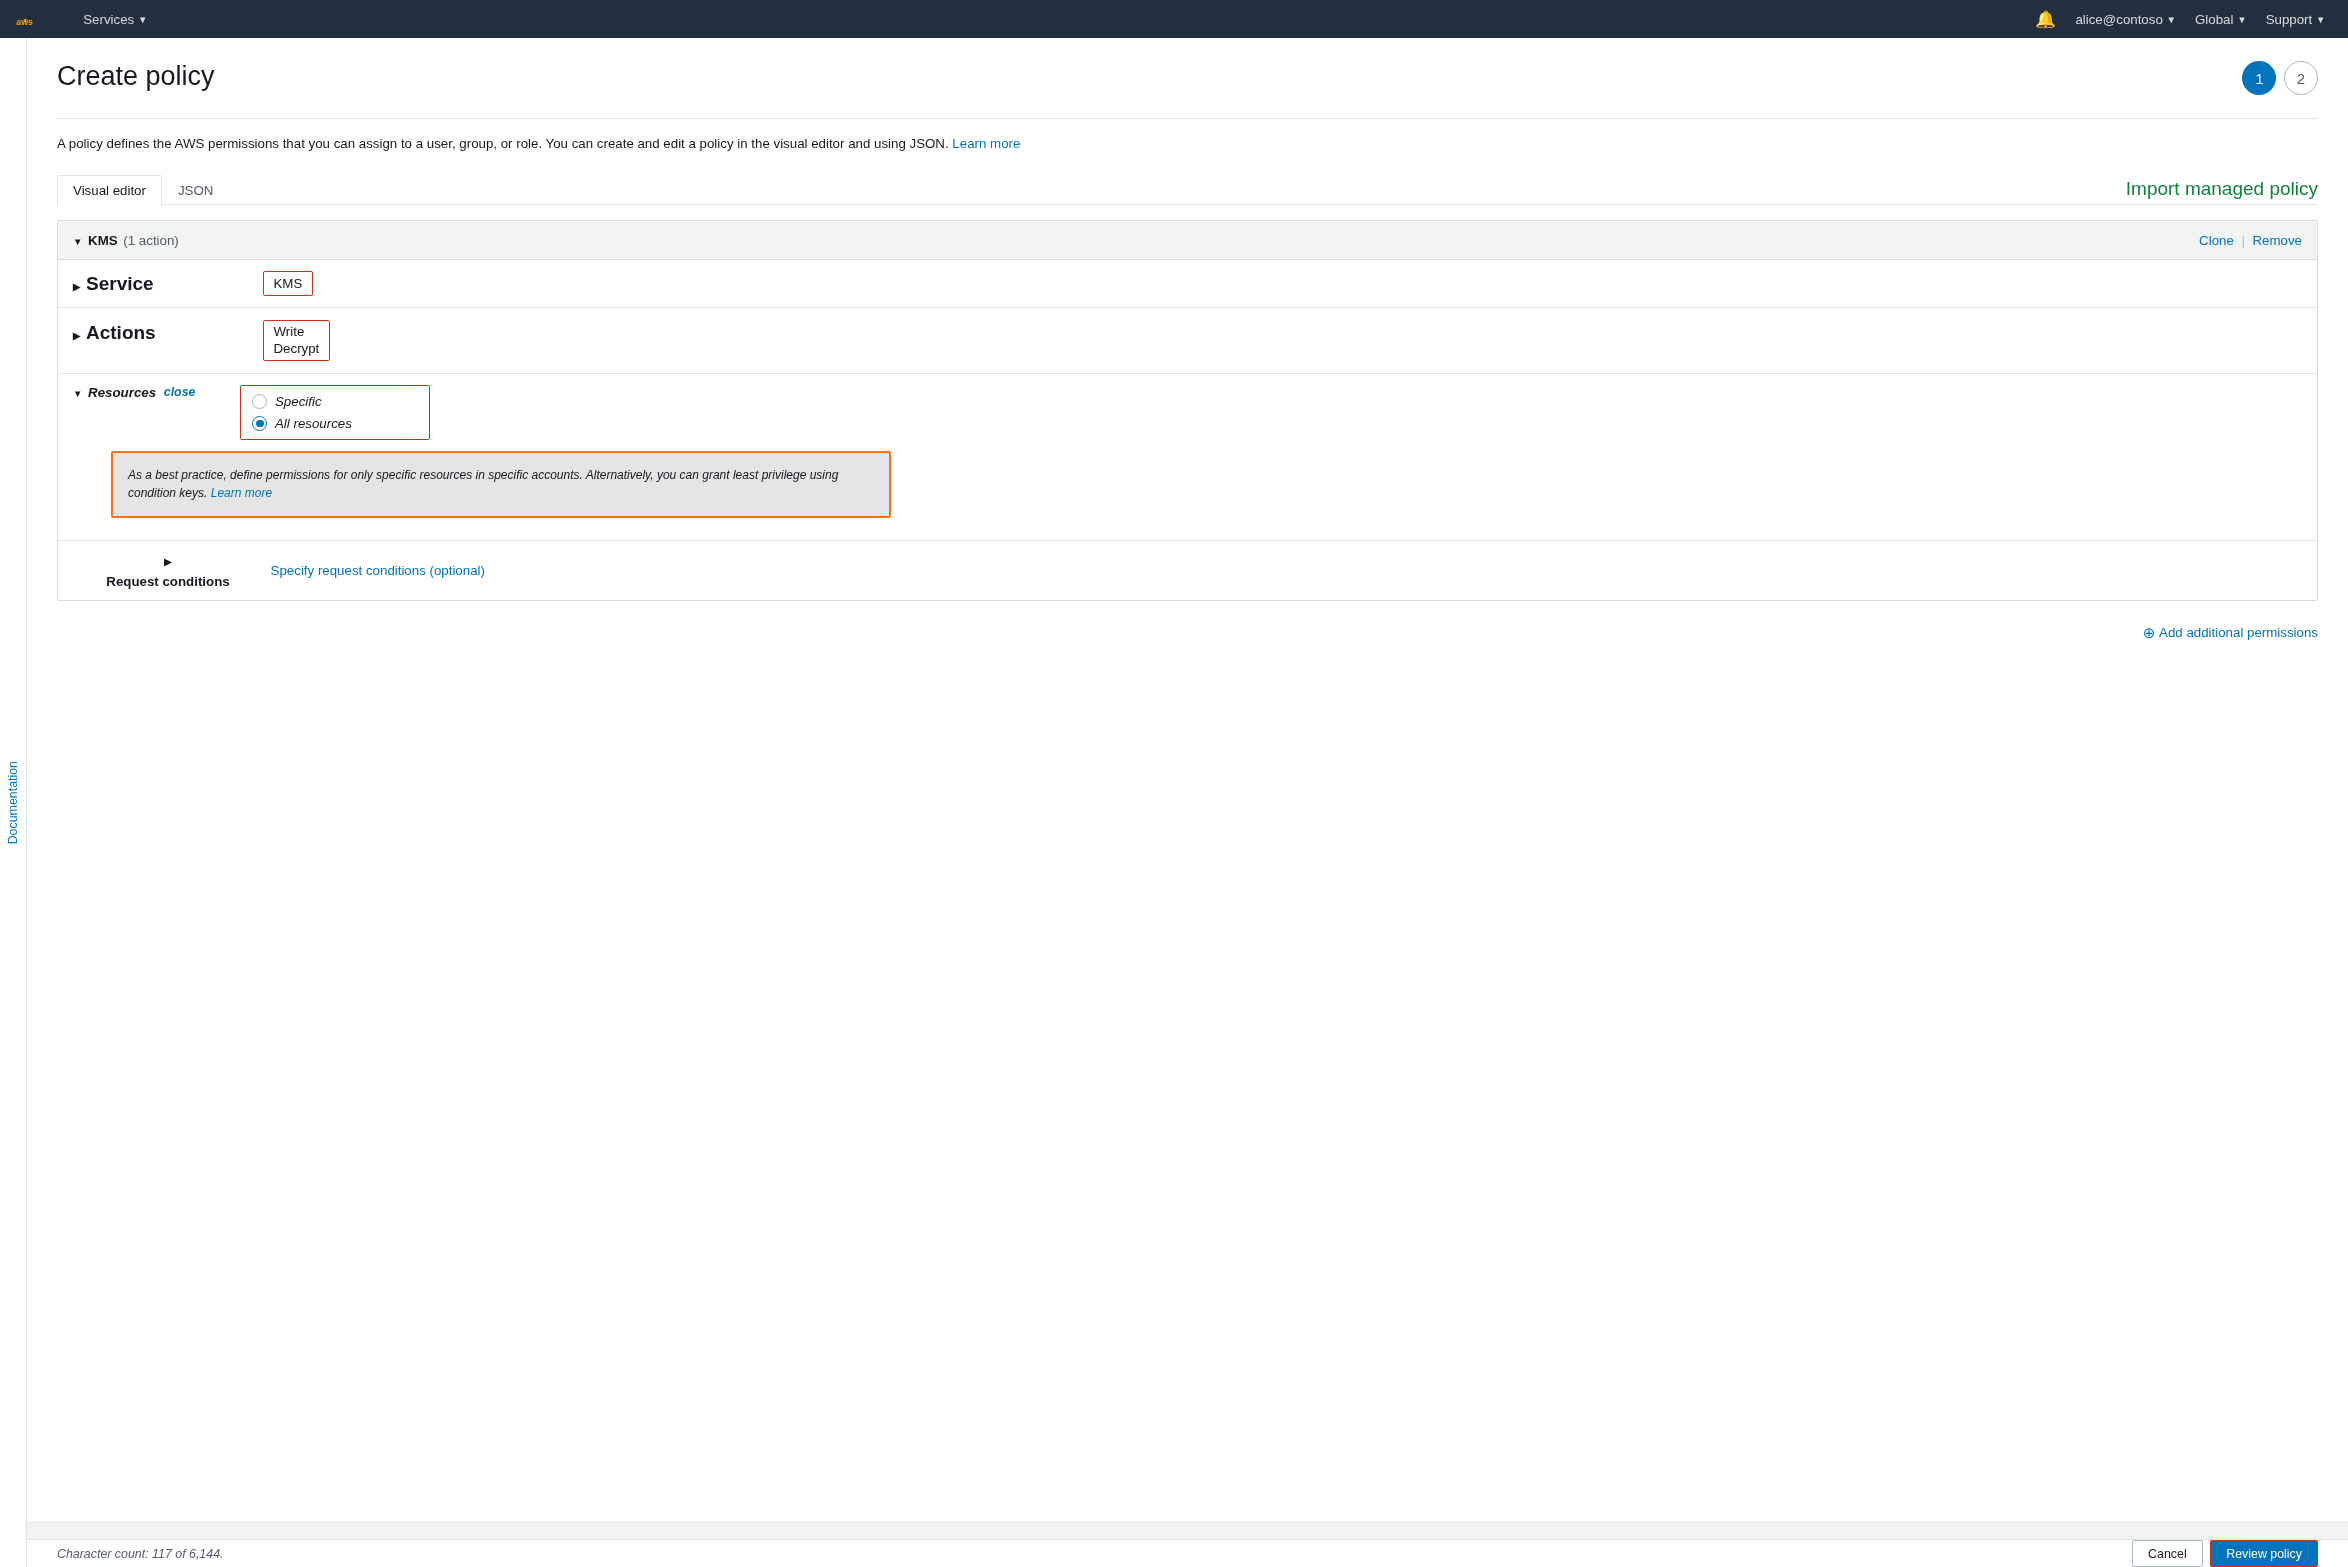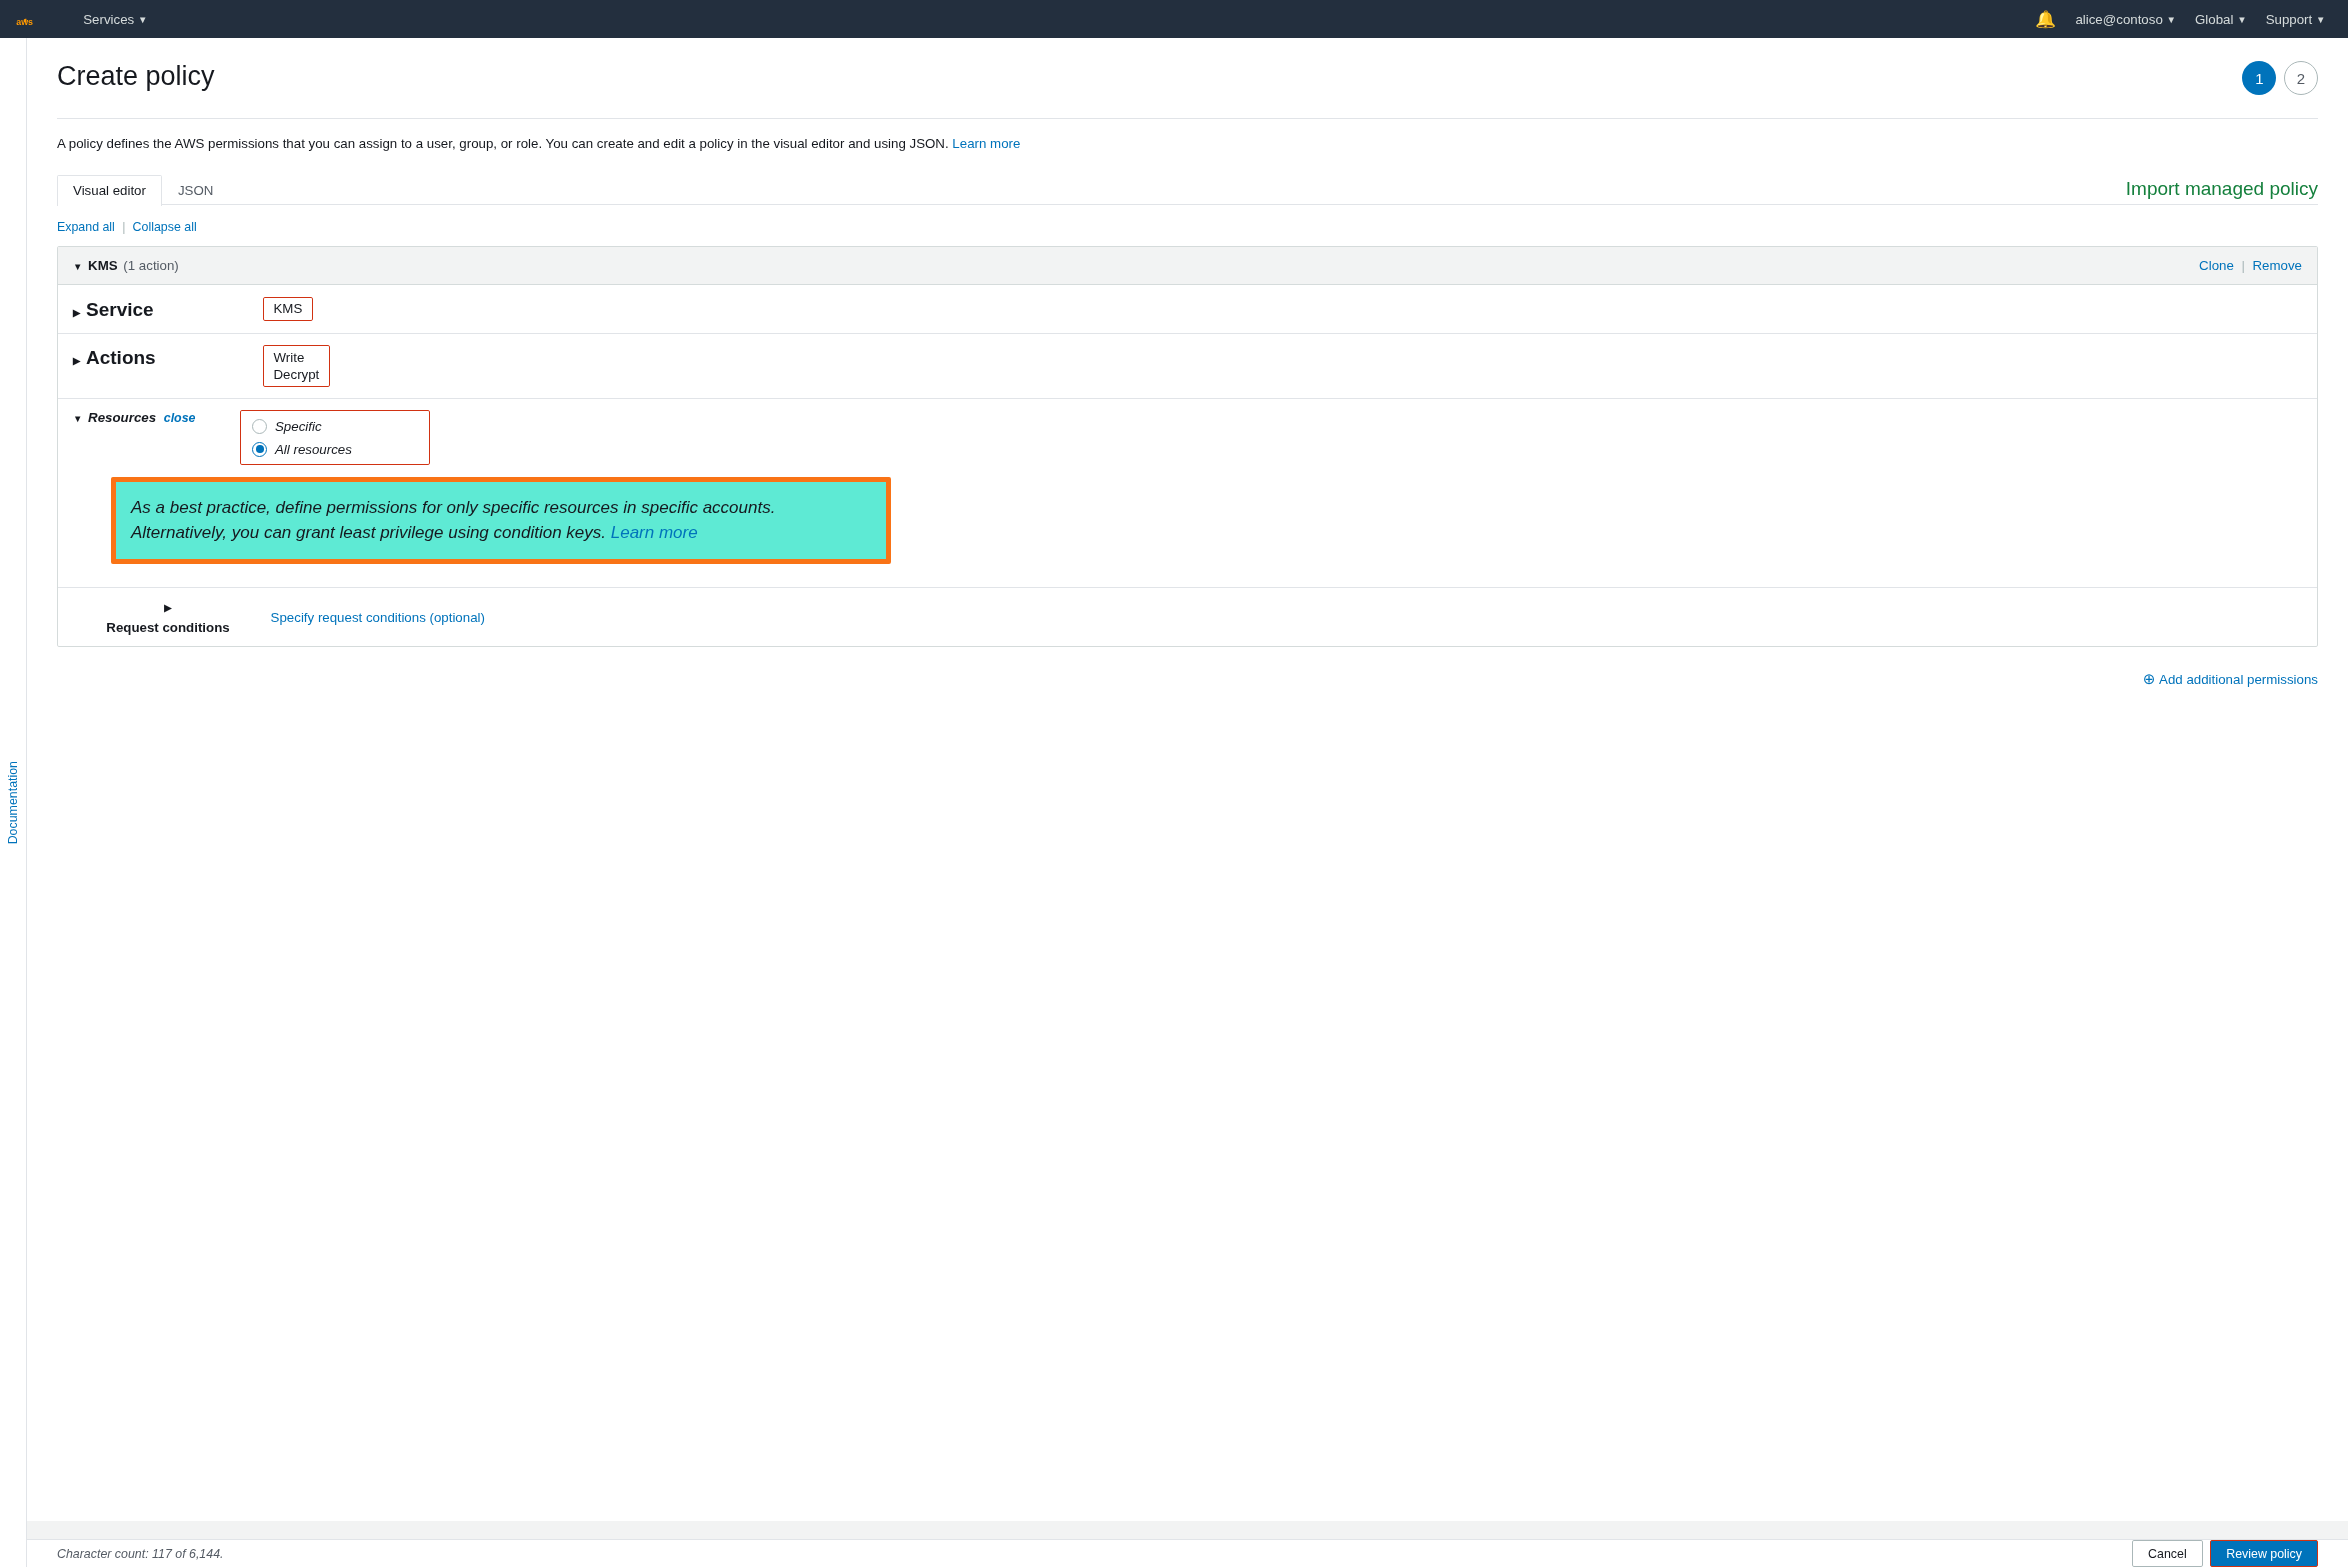--- a/index.html
+++ b/index.html
@@ -286,27 +286,27 @@
     }
     .close-link {
       color: #0073bb;
       font-size: 12.4px;
       cursor: pointer;
       margin-left: 2px;
     }
 
     
     .warning-box {
-      background: #5eead4;
-      border: 5px solid #f97316;
+      background: #e5e5e5;
+      border: 2px solid #f97316;
       border-radius: 1.9px;
       padding: 13.3px 15px;
       margin: 11.4px 0 11.4px 38px;
       max-width: 780px;
-      font-size: 17px;
+      font-size: 12px;
       line-height: 1.5;
       color: #16191f;
     }
     .warning-box a { color: #0073bb; text-decoration: none; }
 
     
     .req-row {
       padding: 11.4px 15px;
       display: flex;
       align-items: center;
@@ -445,25 +445,20 @@
     <span>A policy defines the AWS permissions that you can assign to a user, group, or role. You can create and edit a policy in the visual editor and using JSON.</span>
     <a>Learn more</a>
   </p>
 
   <div class="tabs">
     <div class="tab active">Visual editor</div>
     <div class="tab">JSON</div>
     <a class="import-link">Import managed policy</a>
   </div>
 
-  <div class="expand-collapse">
-    <a>Expand all</a>
-    <span> | </span>
-    <a>Collapse all</a>
-  </div>
 
   <div class="policy-block">
 
     <div class="policy-block-header">
       <div class="policy-block-title">
         <span class="chevron-down"></span>
         <span>KMS</span>
         <span style="font-weight:400; color:#545b64;">(1 action)</span>
       </div>
       <div class="policy-block-actions">

